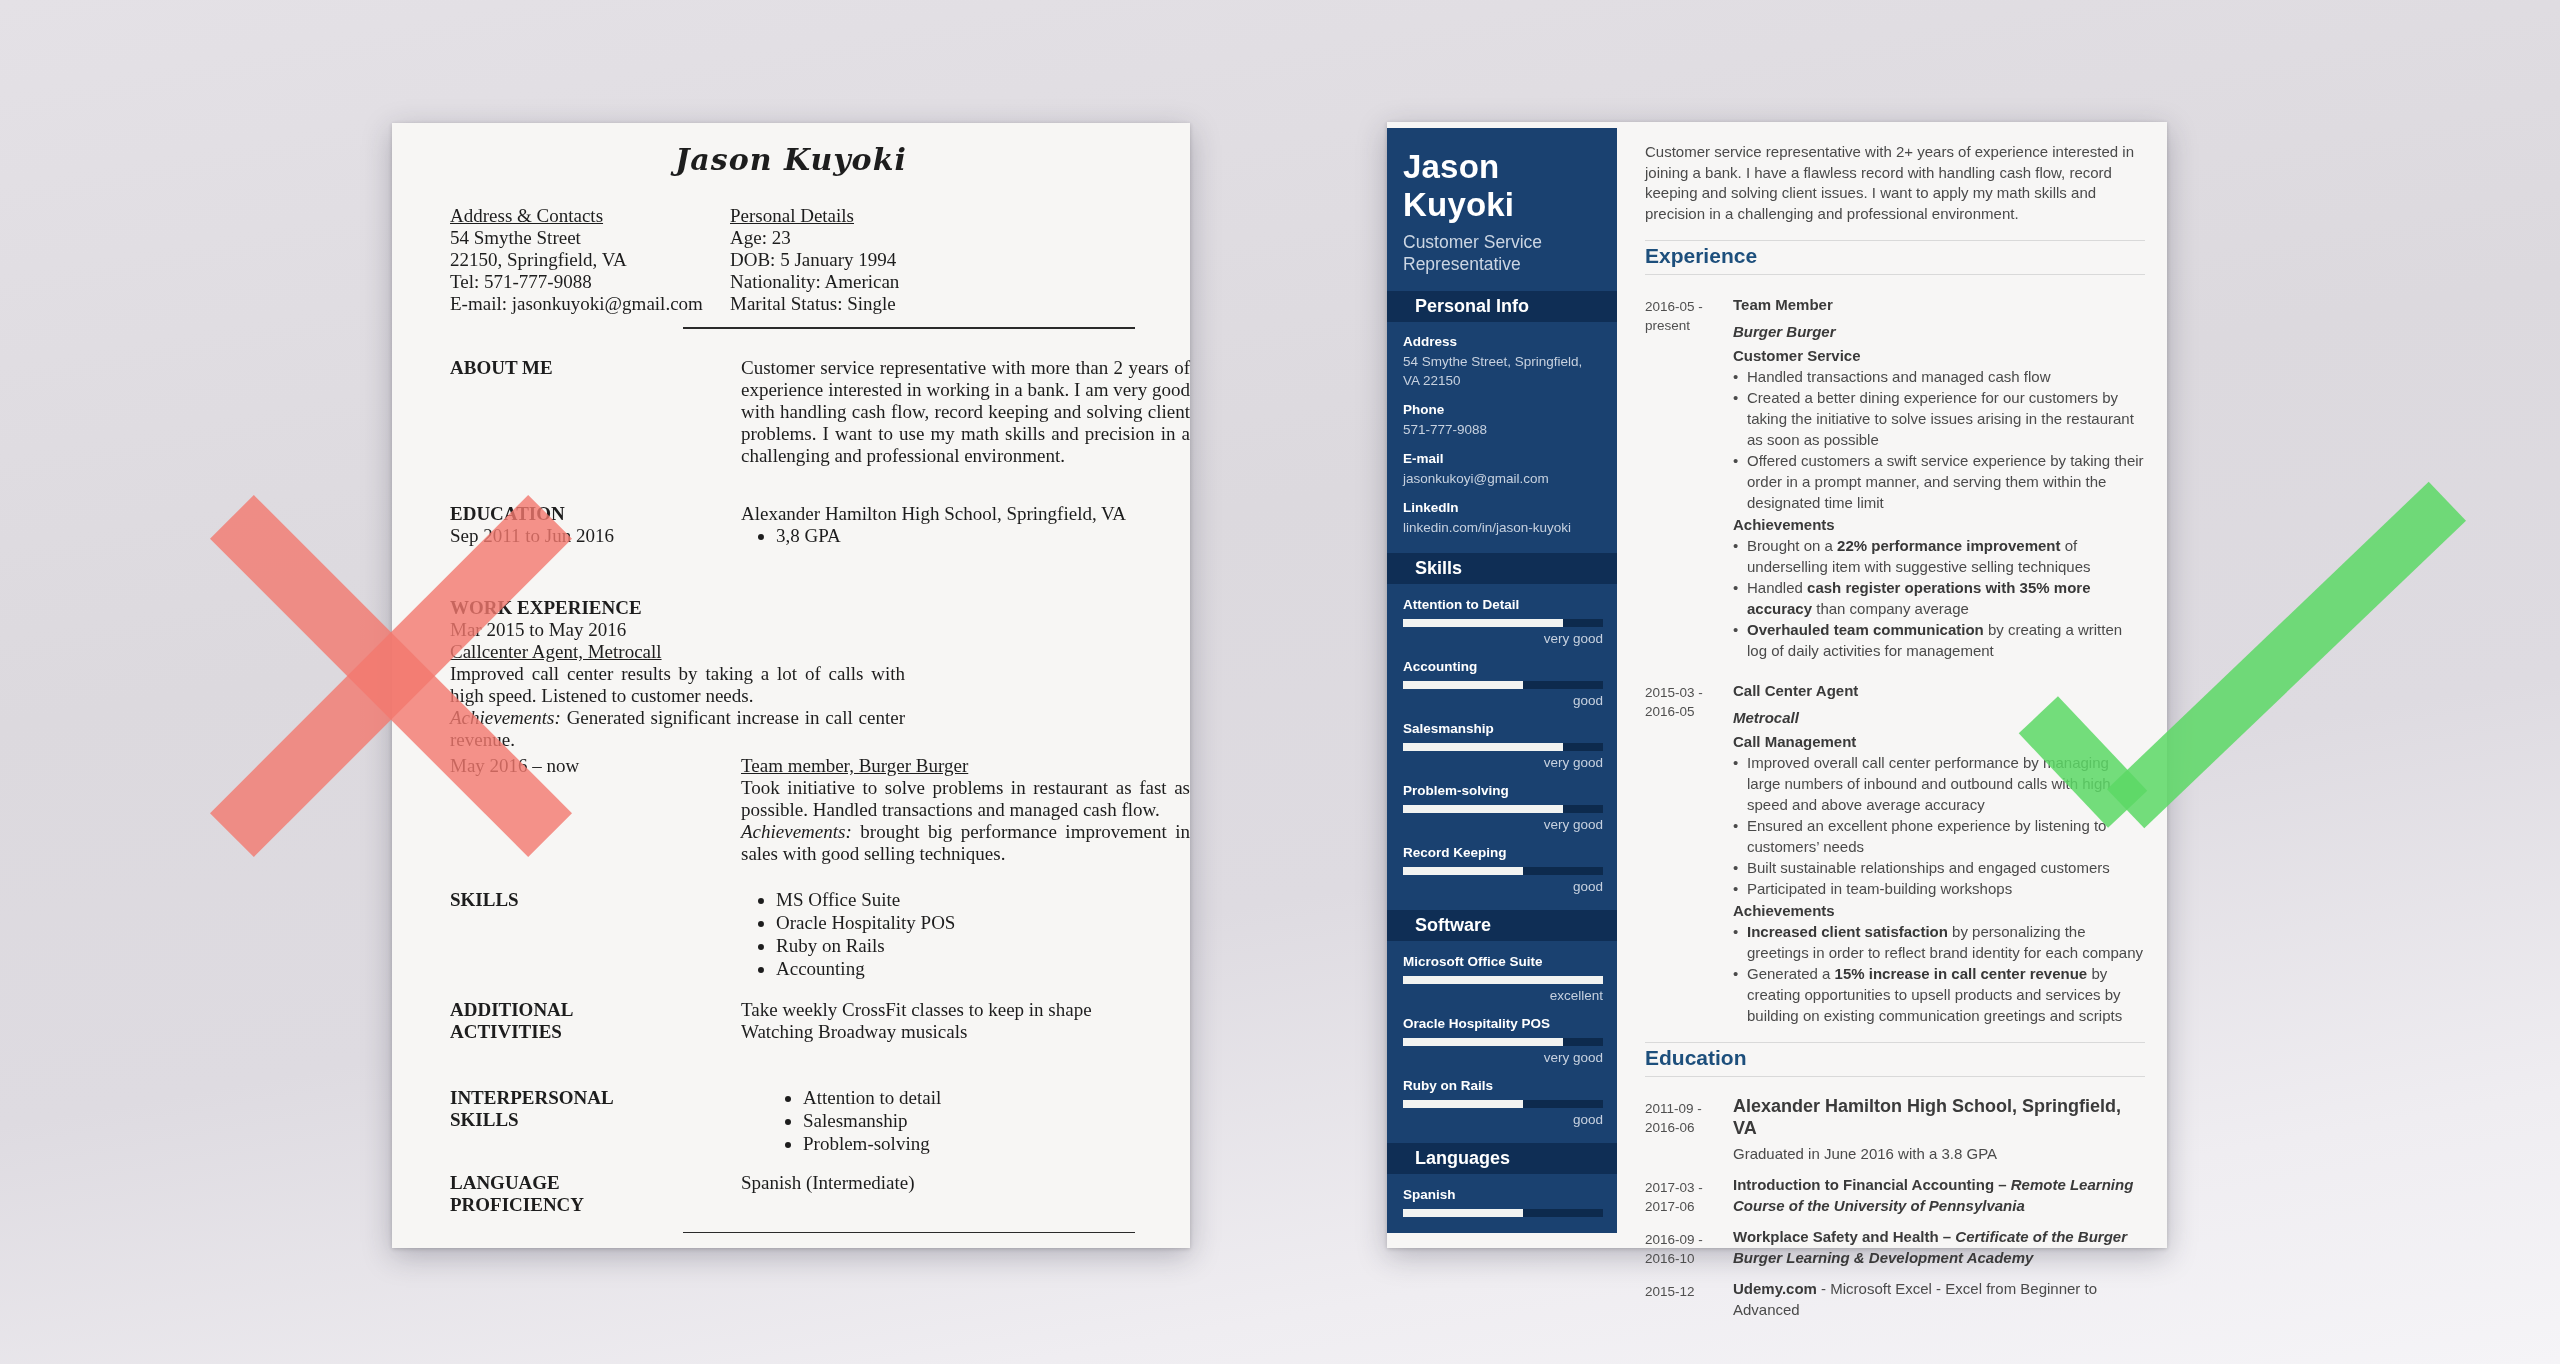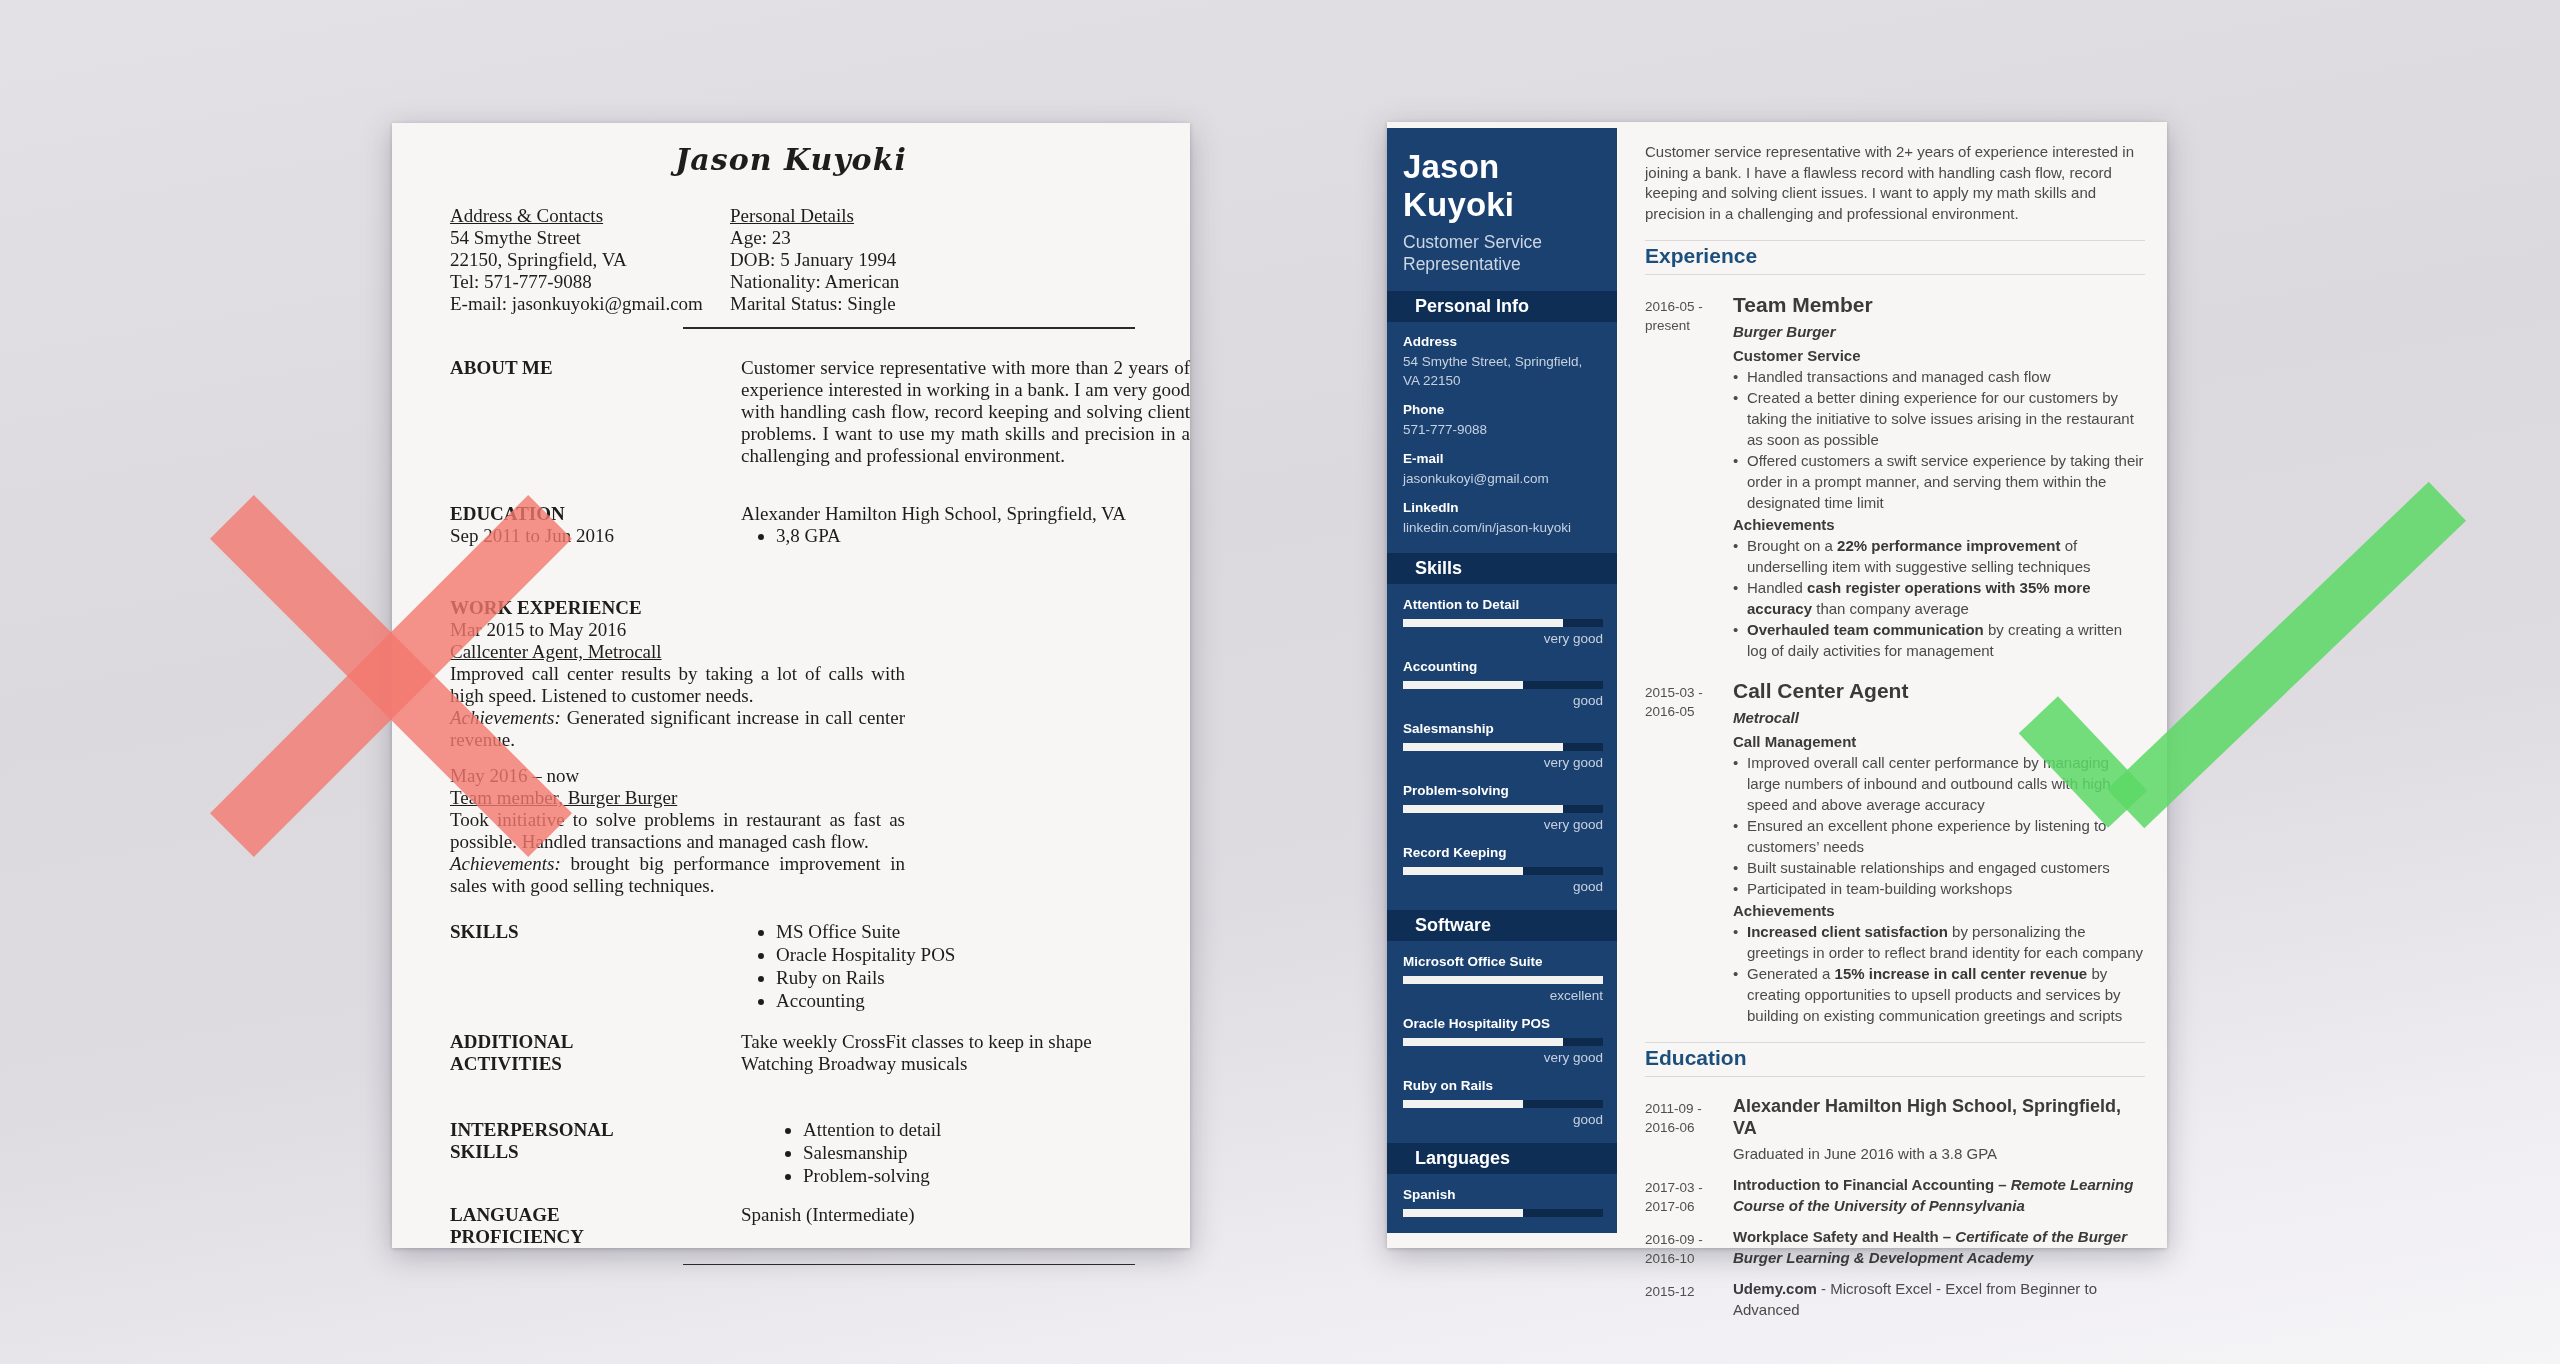--- a/index.html
+++ b/index.html
@@ -28,21 +28,21 @@
   .lr-label .lr-dates{font-weight:normal;}
   .lr-content{width:455px;text-align:justify;}
   .lr-job-title{text-decoration:underline;}
   .lr-it{font-style:italic;}
   ul.lr-ul{margin:0;padding-left:35px;list-style:disc;}
   ul.lr-ul.deep{padding-left:62px;}
   ul.lr-ul li{margin:0 0 1px 0;}
   .m-about{margin-top:28px;}
   .m-edu{margin-top:36px;}
   .m-work{margin-top:49px;flex-direction:column;}
-  .m-job2{margin-top:14px;flex-direction:column;}
+  .m-job2{margin-top:4px;}
   .m-skills{margin-top:24px;}
   .m-add{margin-top:18px;}
   .m-inter{margin-top:44px;}
   .m-lang{margin-top:16px;}
 
   
   .rn-sidebar{position:absolute;left:0;top:6px;width:230px;height:1105px;background:#1a4170;color:#fff;}
   .sb-pad{padding:0 14px 0 16px;}
   .sb-name{padding-top:20px;font-size:33px;font-weight:bold;letter-spacing:.2px;}
   .sb-job{margin-top:7px;font-size:17.5px;line-height:22px;color:#ccd6e3;width:170px;}
@@ -57,21 +57,21 @@
   .sb-bar-fill{height:8px;background:#f2f3f1;}
   .sb-level{margin-top:4px;font-size:13.5px;color:#c7d1df;text-align:right;min-height:10px;}
   .rn-main{position:absolute;left:258px;top:0;width:500px;color:#4a4a4a;font-size:15px;line-height:21px;}
   .rn-summary{margin-top:20px;line-height:20.5px;width:496px;}
   .rn-sec-h{margin-top:16px;border-top:1px solid #d9d9d9;border-bottom:1px solid #d9d9d9;
     padding:4px 0 8px;font-size:21px;font-weight:bold;color:#1d4f7c;}
   .rn-entry{display:flex;margin-top:18px;}
   .rn-dates{width:88px;flex:none;font-size:13.5px;line-height:19px;color:#4f4f4f;padding-top:4px;}
   .rn-dates span{display:block;}
   .rn-body{width:412px;}
-  .rn-title{font-size:21px;font-weight:bold;color:#3a3a3a;line-height:24px;}
+  .rn-title{font-size:15px;font-weight:bold;color:#3a3a3a;line-height:24px;}
   .rn-company{margin-top:4px;font-size:15px;font-weight:bold;font-style:italic;color:#3a3a3a;}
   .rn-sub{margin-top:3px;font-size:15px;font-weight:bold;color:#3a3a3a;}
   .rn-bul{display:flex;}
   .rn-dot{width:14px;flex:none;}
   .rn-bul-t{flex:1;}
   .rn-bul-t b{color:#383838;}
   .rn-ach{font-weight:bold;color:#3a3a3a;margin-top:1px;}
   .rn-school{font-size:18px;font-weight:bold;color:#3a3a3a;line-height:22px;}
   .rn-school-d{margin-top:4px;}
   .rn-course{display:flex;margin-top:10px;}

